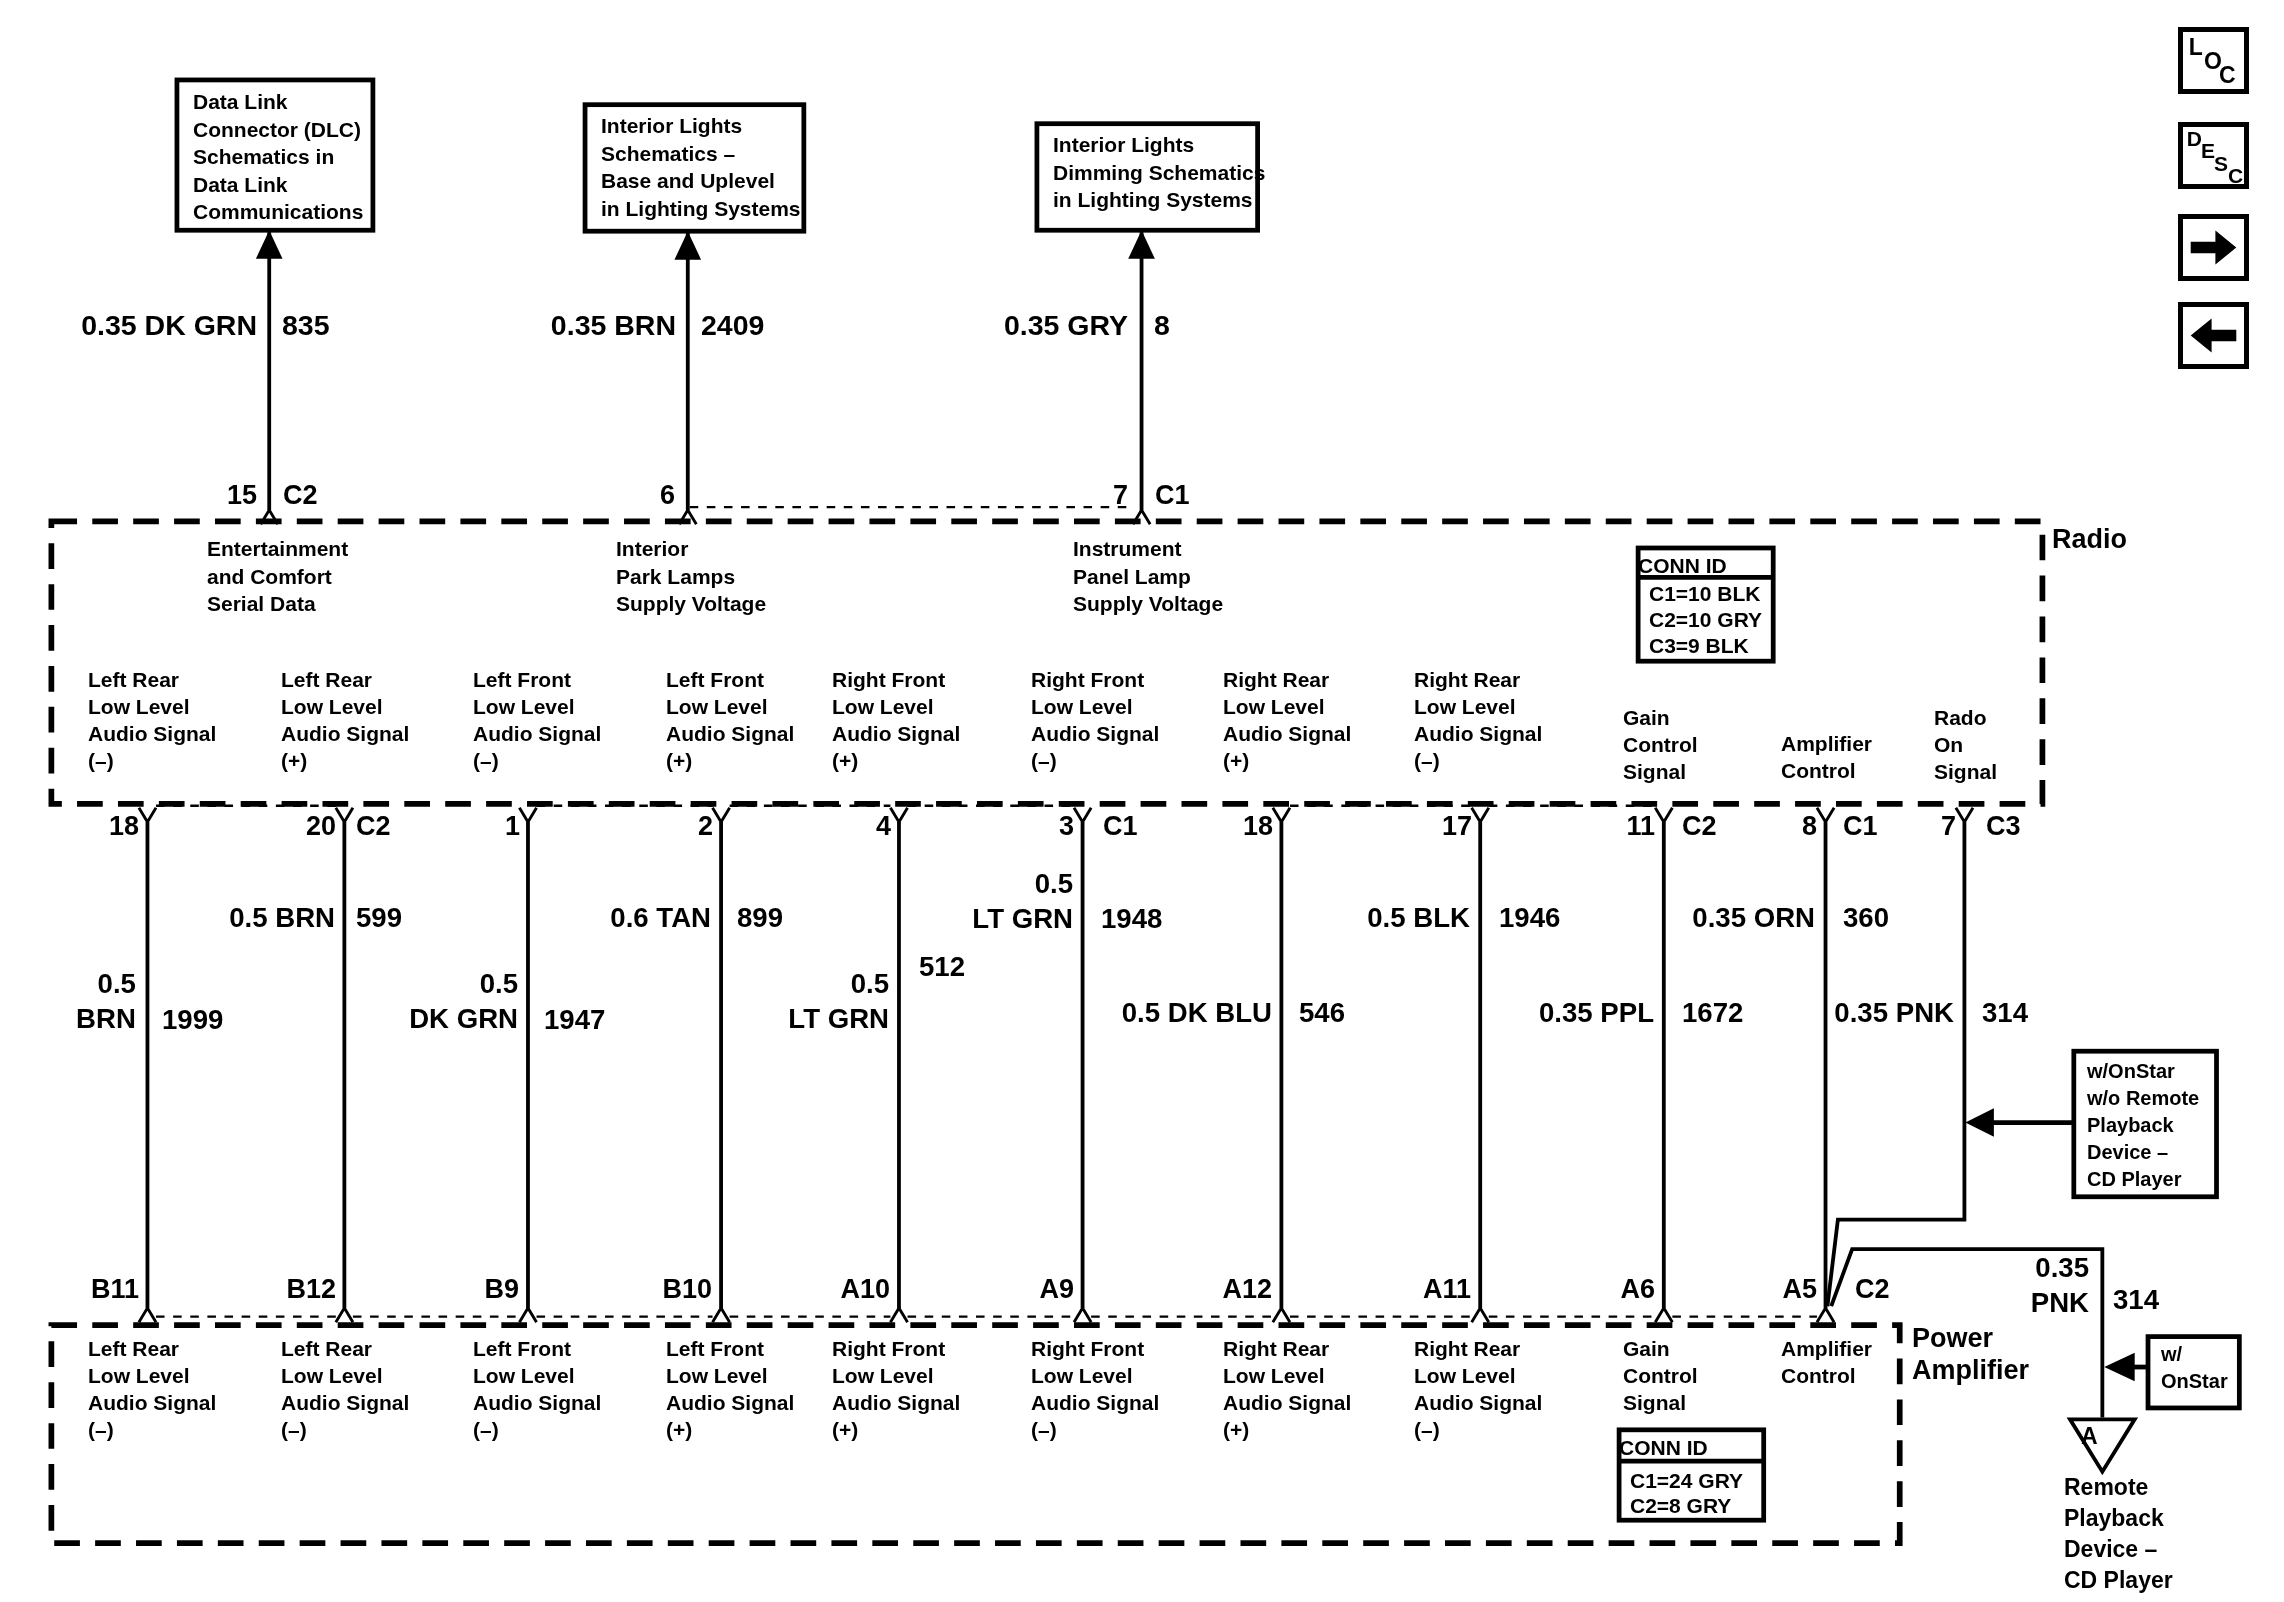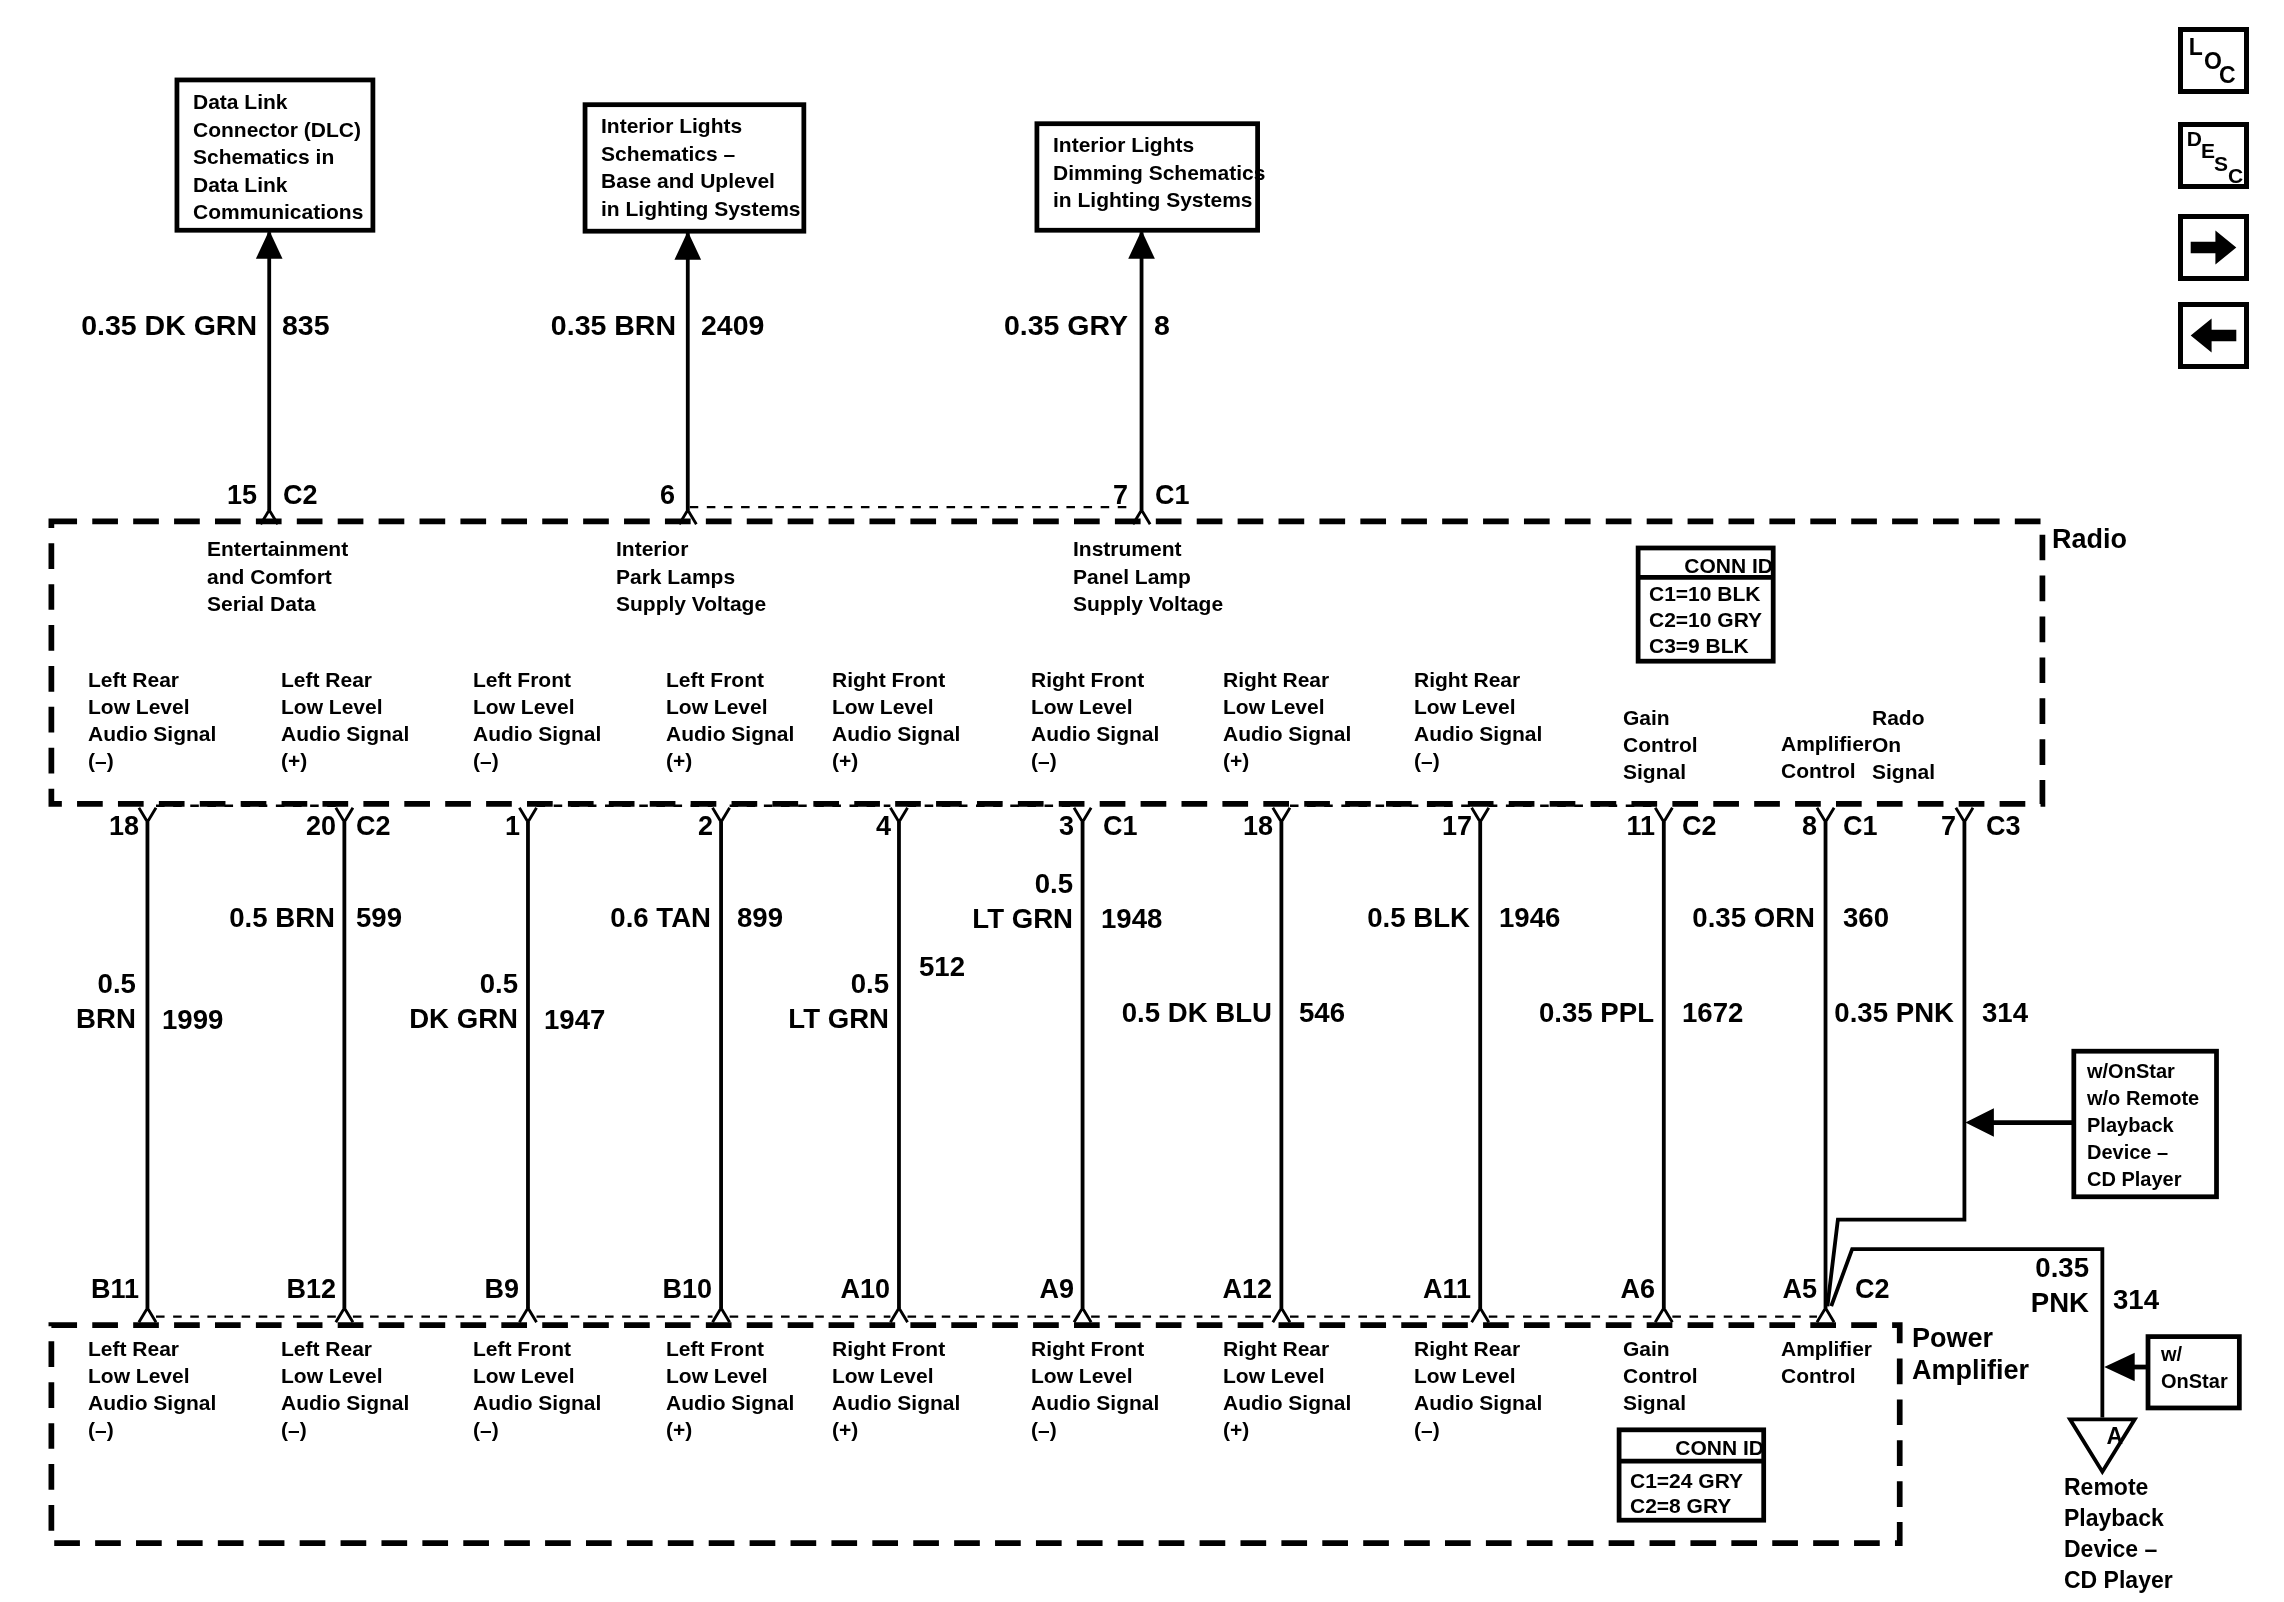--- a/index.html
+++ b/index.html
@@ -1,20 +1,20 @@
 <!DOCTYPE html>
 <html style="font-size:15px"><head>
 <meta charset="utf-8">
 <style>
   html,body{margin:0;padding:0;background:#fff}
   .stage{position:relative;width:2285px;height:1603px;background:#fff;overflow:hidden;
          font-family:"Liberation Sans",sans-serif;color:#000}
   .t{position:absolute;font-weight:bold;white-space:pre-line;color:#000}
   .r{text-align:right}
-  .c{text-align:right}
+  .c{text-align:left}
   .f21{font-size:20px;line-height:27px}
   .f22{font-size:21px;line-height:27px}
   .f22b{font-size:21px;line-height:27.6px}
   .f24{font-size:23px;line-height:31px}
   .f28{font-size:27px;line-height:32px}
   .f29{font-size:27.6px;line-height:35px}
   .f30{font-size:28.5px;line-height:34px}
   .navbtn{position:absolute;left:2178px;width:61px;height:57px;border:5.7px solid #000;background:#fff;cursor:pointer}
   .navbtn span{position:absolute;font-weight:bold}
   svg{position:absolute;left:0;top:0}
@@ -201,21 +201,21 @@
 (+)</div>
   <div class="t f22" style="left:1414px;top:666px">Right Rear
 Low Level
 Audio Signal
 (–)</div>
   <div class="t f22" style="left:1623px;top:704px">Gain
 Control
 Signal</div>
   <div class="t f22" style="left:1781px;top:730px">Amplifier
 Control</div>
-  <div class="t f22" style="left:1872px;top:704px">Rado
+  <div class="t f22" style="left:1934px;top:704px">Rado
 On
 Signal</div>
 
   <div class="t f28 r" style="left:53px;top:810px;width:86px">18</div>
   <div class="t f28 r" style="left:250px;top:810px;width:86px">20</div>
   <div class="t f28" style="left:356px;top:810px">C2</div>
   <div class="t f28 r" style="left:434px;top:810px;width:86px">1</div>
   <div class="t f28 r" style="left:627px;top:810px;width:86px">2</div>
   <div class="t f28 r" style="left:805px;top:810px;width:86px">4</div>
   <div class="t f28 r" style="left:988px;top:810px;width:86px">3</div>

